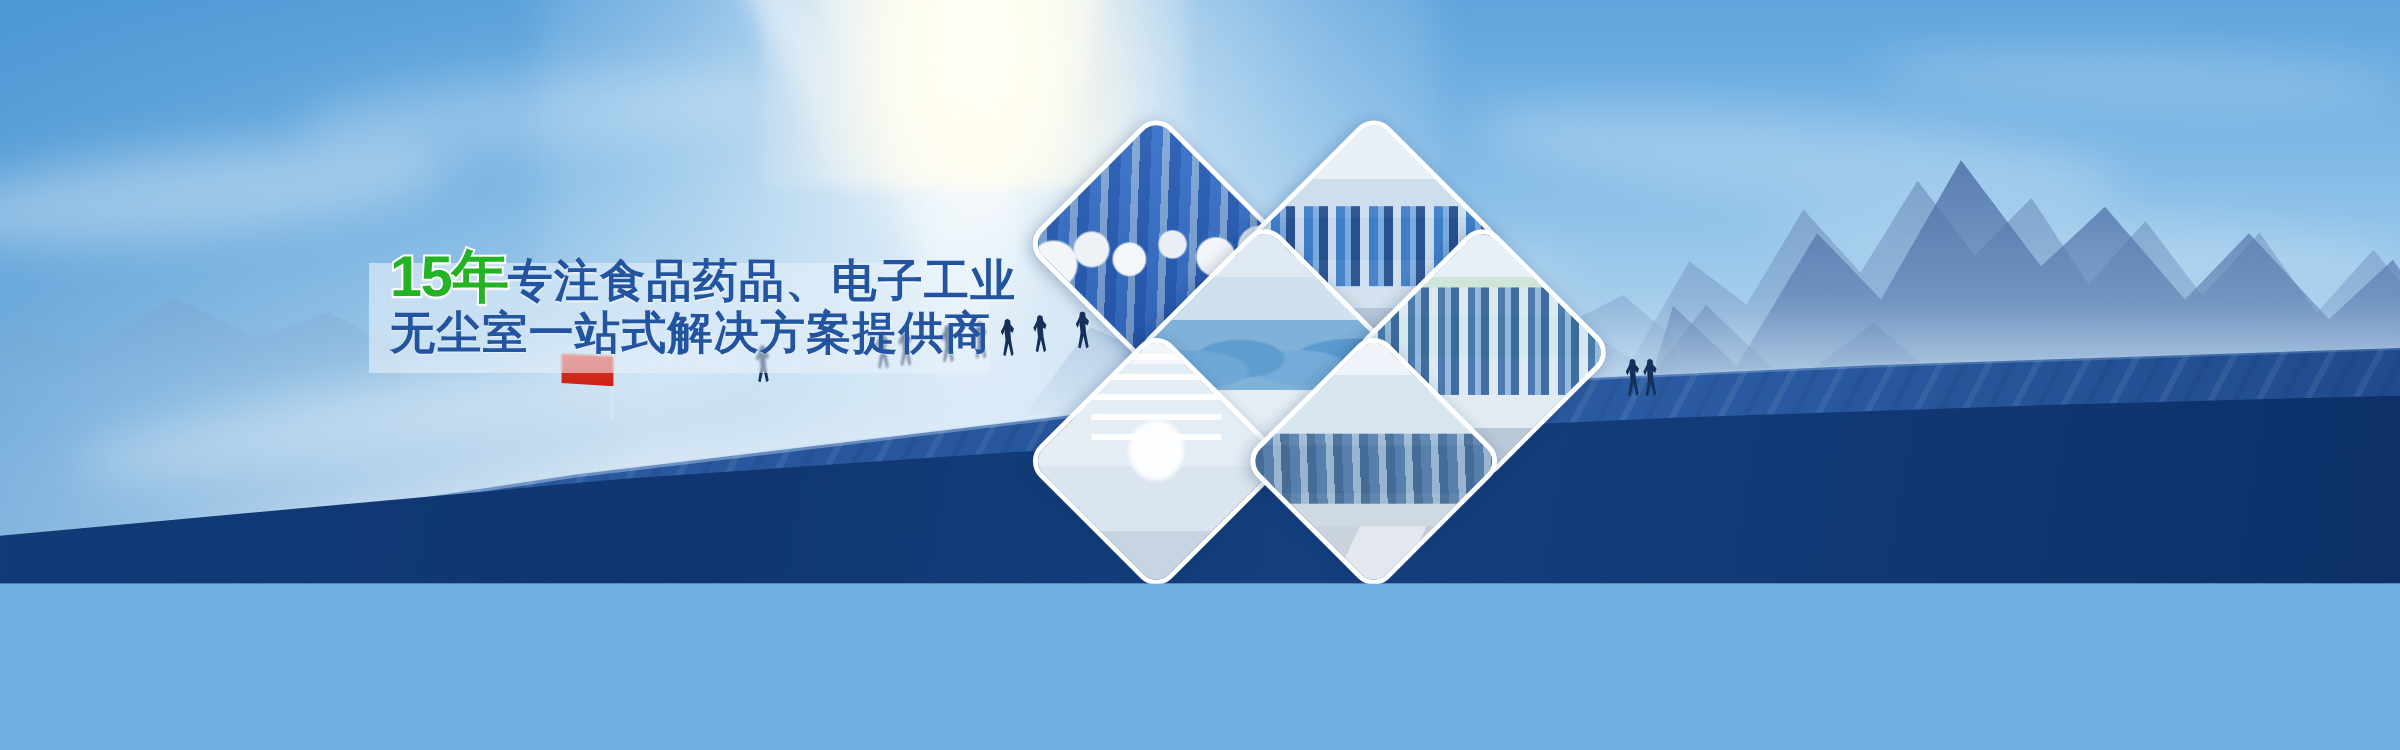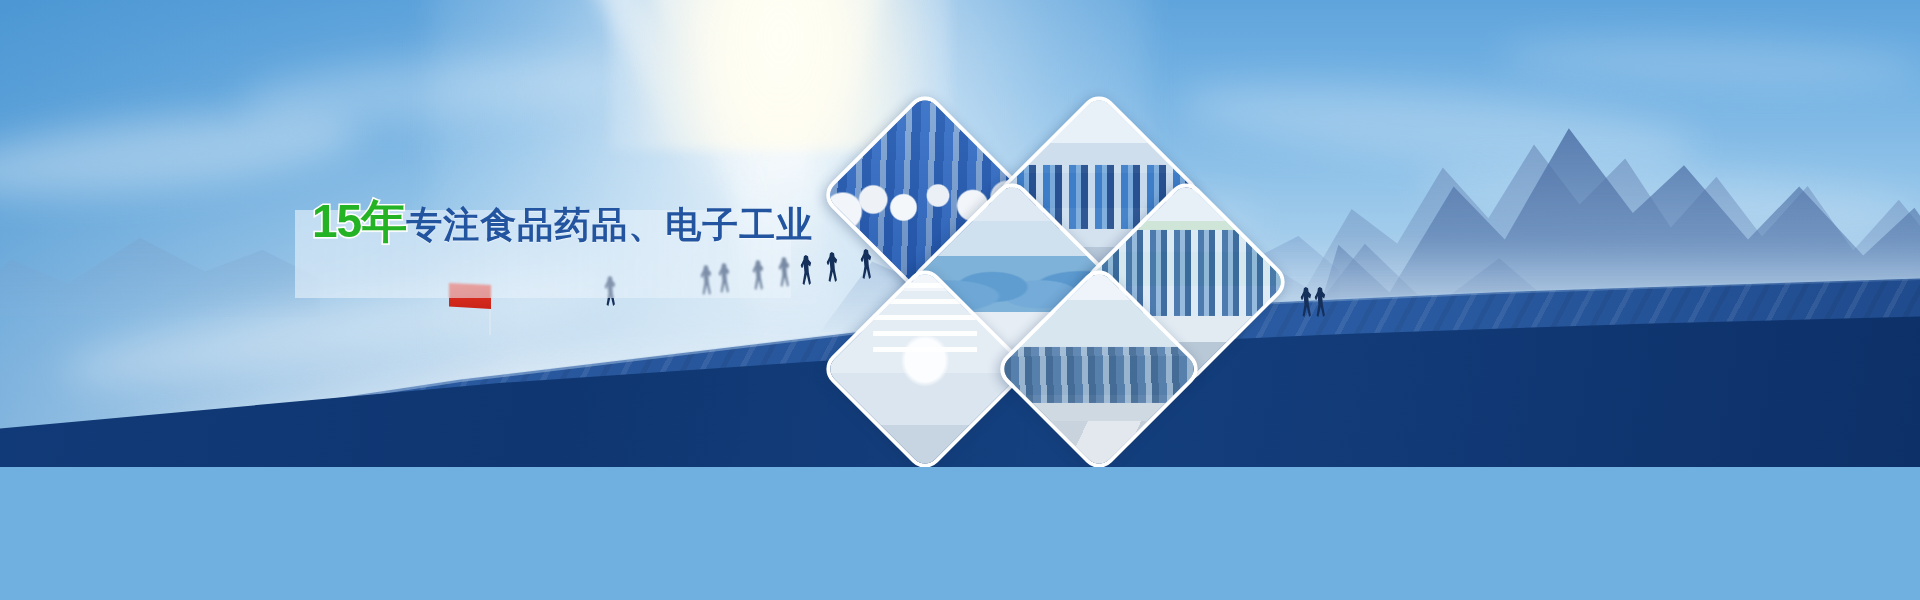--- a/index.html
+++ b/index.html
@@ -437,15 +437,16 @@
       <div class="inner ph-corridor"></div>
     </div>
     <div class="dia d6">
       <div class="inner ph-workshop"></div>
     </div>
   </div>
 
   <div class="text-panel"></div>
   <div class="headline">
     <span class="line1"><span class="years">15年</span><span class="blue1">专注食品药品、电子工业</span></span>
+    <span class="line2 blue2">无尘室一站式解决方案提供商</span>
   </div>
 
 </div>
 
 </body></html>

